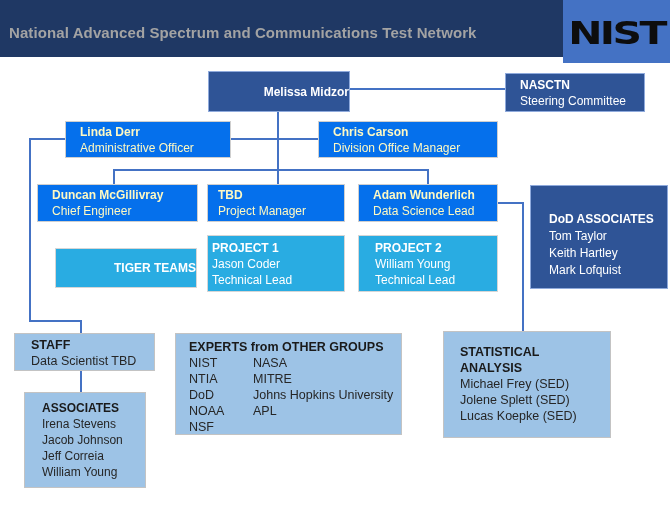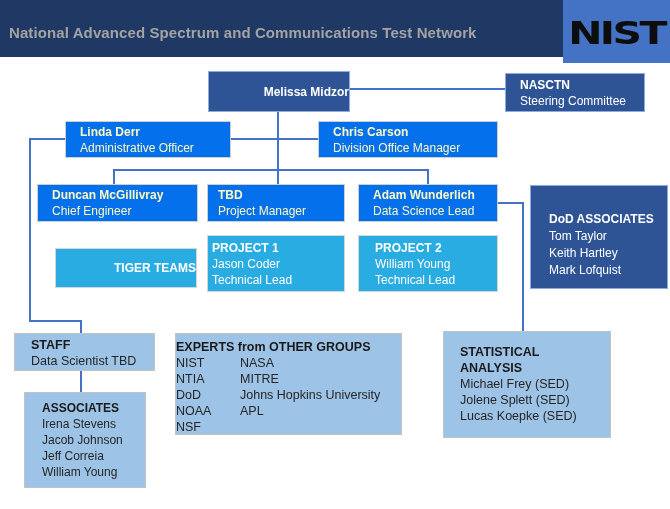--- a/index.html
+++ b/index.html
@@ -49,21 +49,21 @@
   .b-linda{left:65px;top:121px;width:166px;height:37px;}
   .b-chris{left:318px;top:121px;width:180px;height:37px;}
   .b-duncan{left:37px;top:184px;width:161px;height:38px;}
   .b-tbd{left:207px;top:184px;width:138px;height:38px;}
   .b-adam{left:358px;top:184px;width:140px;height:38px;}
   .b-dod{left:530px;top:185px;width:138px;height:104px;padding:16px 6px 0 18px;justify-content:center;line-height:17px;}
   .b-tiger{left:55px;top:248px;width:142px;height:40px;font-size:12px;}
   .b-p1{left:207px;top:235px;width:138px;height:57px;}
   .b-p2{left:358px;top:235px;width:140px;height:57px;}
   .b-staff{left:14px;top:333px;width:141px;height:38px;padding:3px 4px 0 16px;font-size:12.5px;}
-  .b-experts{left:175px;top:333px;width:227px;height:102px;padding:5px 4px 0 0;font-size:12.5px;}
+  .b-experts{left:175px;top:333px;width:227px;height:102px;padding:5px 4px 0 13px;font-size:12.5px;}
   .b-stat{left:443px;top:331px;width:168px;height:107px;padding:12px 4px 0 16px;font-size:12.5px;}
   .b-assoc{left:24px;top:392px;width:122px;height:96px;padding:7px 4px 0 17px;font-size:12px;}
 
   .experts-cols{display:flex;flex-direction:row;}
   .experts-col1{width:64px;flex:none;}
   .experts-col2{flex:1;}
 
   
   .conn{position:absolute;background:#4472C4;}
 </style>

